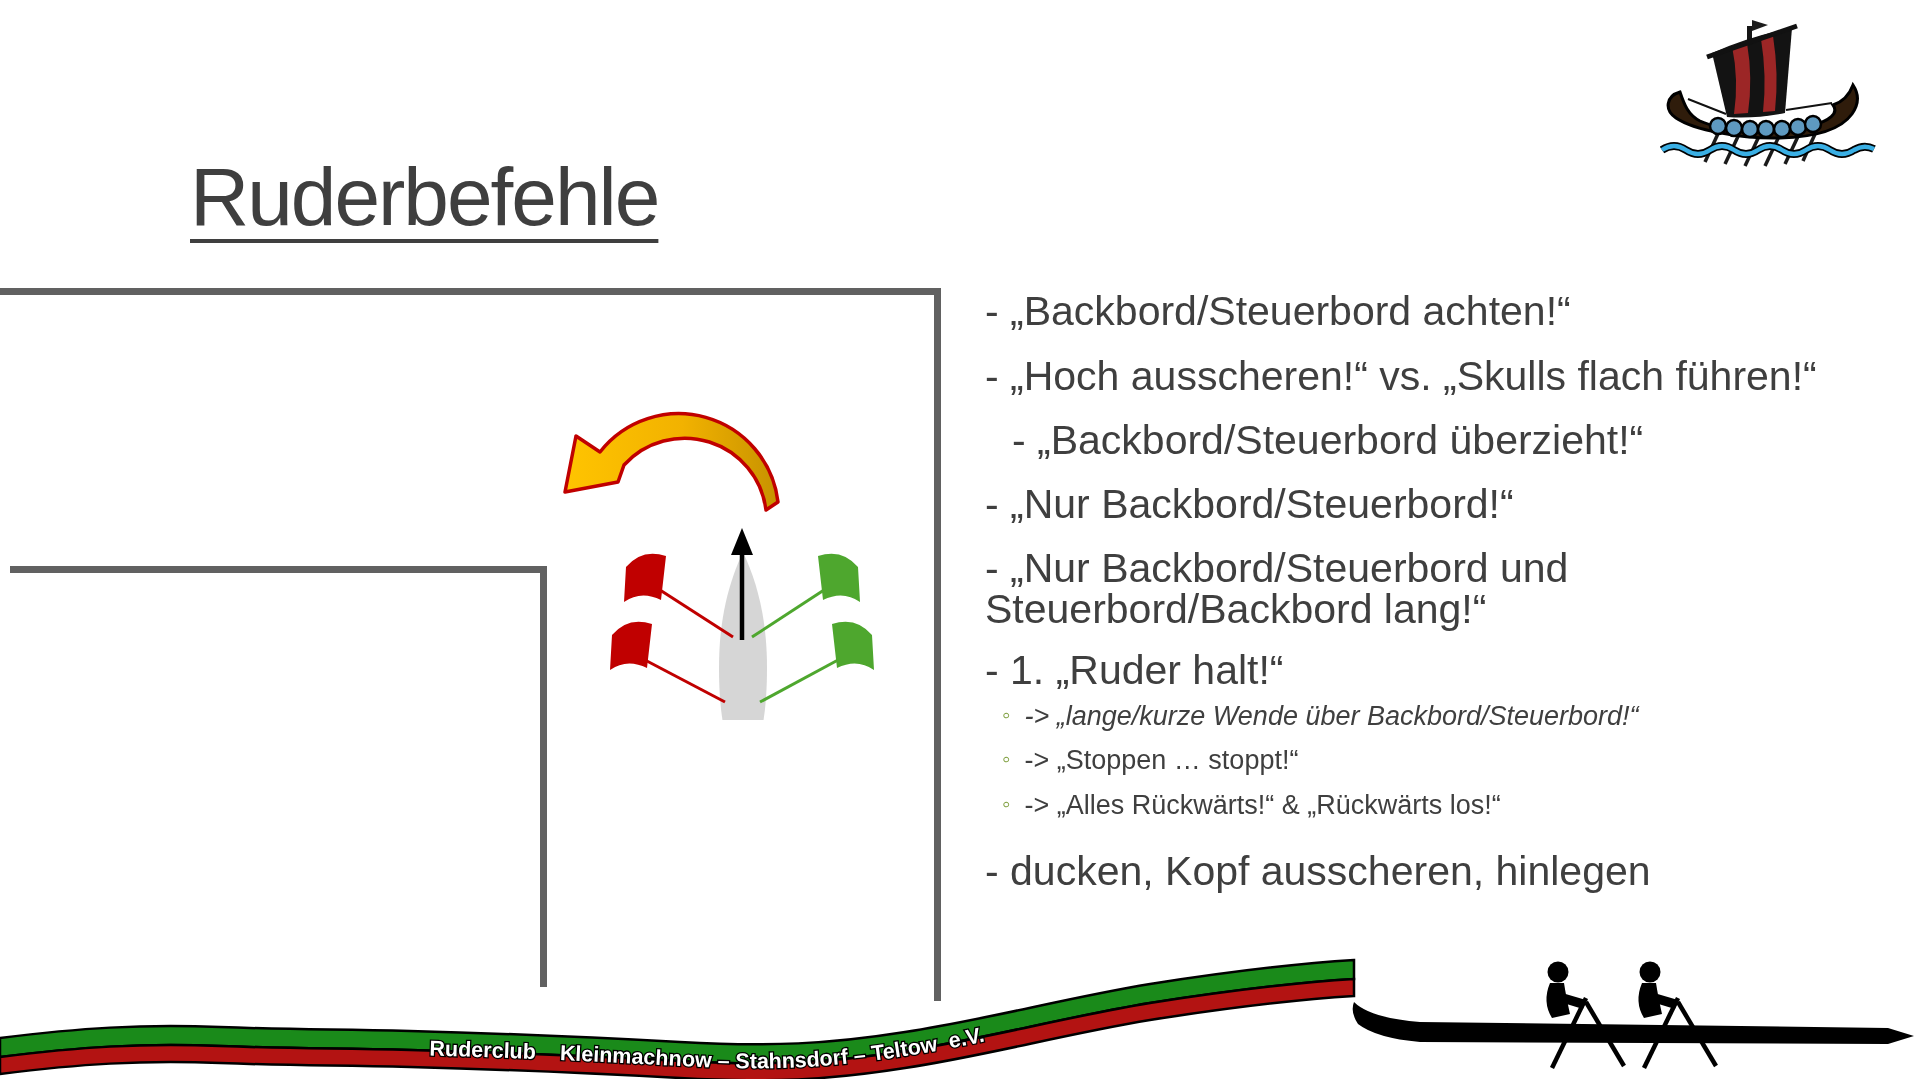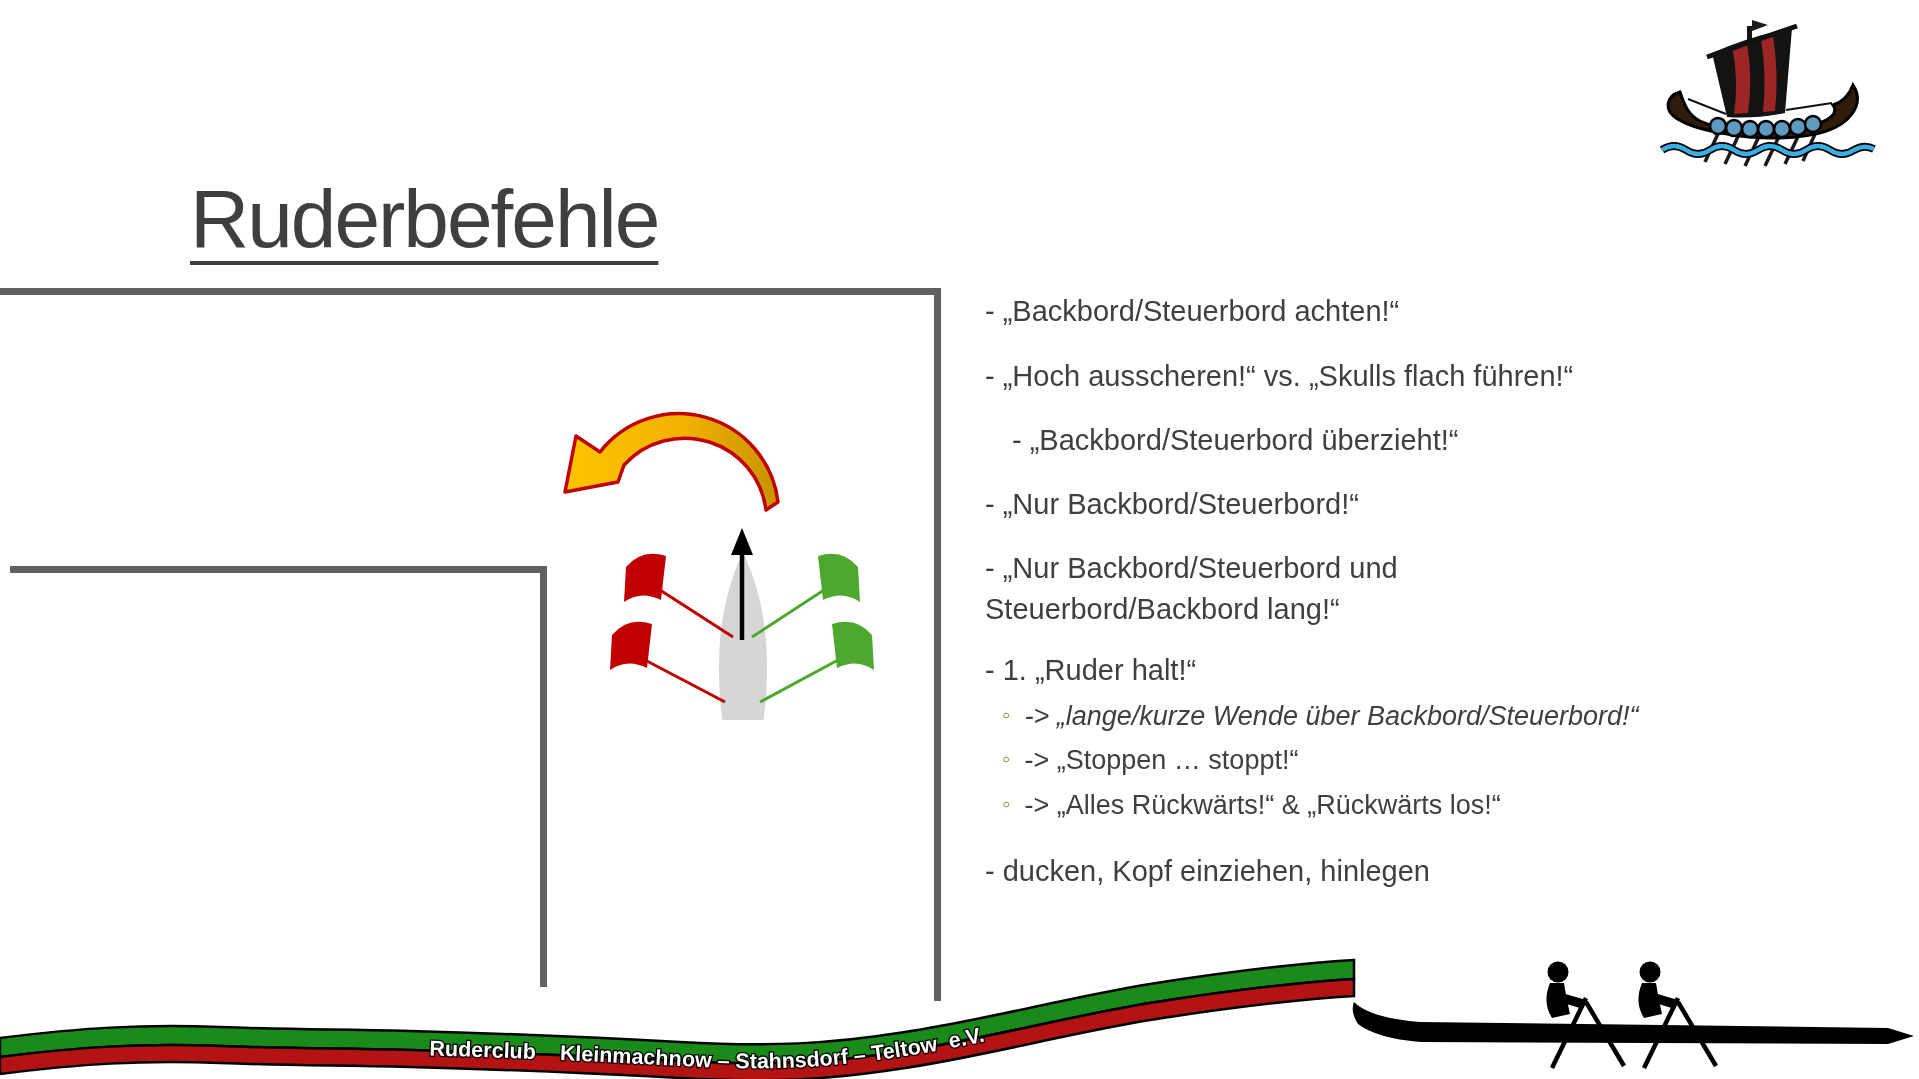--- a/index.html
+++ b/index.html
@@ -5,25 +5,24 @@
   html,body{margin:0;padding:0;background:#888;}
   #slide{
     position:relative;width:1919px;height:1079px;background:#ffffff;
     overflow:hidden;font-family:"Liberation Sans",sans-serif;color:#3f3f3f;
   }
   .abs{position:absolute;}
   #title{
     left:190px;top:150px;font-size:82px;letter-spacing:-2px;color:#3f3f3f;
     text-decoration:underline;text-decoration-thickness:4px;text-underline-offset:14px;
     white-space:nowrap;
-    margin-top:22px;
   }
   .wall{background:#616161;}
   .bullet{
-    left:985px;font-size:29px;line-height:42px;white-space:nowrap;color:#3f3f3f;
+    left:985px;font-size:41px;line-height:42px;white-space:nowrap;color:#3f3f3f;
   }
   .subbullet{
     left:1002px;font-size:27px;line-height:36px;white-space:nowrap;color:#3f3f3f;
   }
   .submark{
     display:inline-block;color:#7f9f3f;font-size:24px;vertical-align:2px;
     margin-right:14px;
   }
   svg{display:block;}
   #banner-text-el{
@@ -135,21 +134,21 @@
     <div class="abs subbullet" style="top:697px;font-style:italic;">
       <span class="submark">◦</span><span>-&gt; „lange/kurze Wende über Backbord/Steuerbord!“</span>
     </div>
     <div class="abs subbullet" style="top:741px;text-align:right;">
       <span class="submark">◦</span><span>-&gt; „Stoppen … stoppt!“</span>
     </div>
     <div class="abs subbullet" style="top:786px;">
       <span class="submark">◦</span><span>-&gt; „Alles Rückwärts!“ &amp; „Rückwärts los!“</span>
     </div>
 
-    <div class="abs bullet" style="top:850px;">- ducken, Kopf einziehen, hinlegen</div>
+    <div class="abs bullet" style="top:850px;">- ducken, Kopf ausscheren, hinlegen</div>
   </div>
 
   <svg class="abs" style="left:0;top:950px;" width="1370" height="129" viewBox="0 0 1370 129">
     <path d="M 0 88 C 80 78 140 74 220 77 C 300 80 330 79 410 81 C 490 83 570 86 680 92
              C 770 97 830 94 905 82 C 985 70 1065 48 1150 34 C 1240 20 1305 13 1354 10
              L 1354 29 C 1305 32 1240 39 1150 53 C 1065 67 985 89 905 101 C 830 113 770 116 680 111
              C 570 105 490 102 410 100 C 330 98 300 99 220 96 C 140 93 80 97 0 107 Z" fill="#1a8a1a" stroke="#000" stroke-width="2.5"></path>
     <path d="M 0 107 C 80 97 140 93 220 96 C 300 99 330 98 410 100 C 490 102 570 105 680 111
              C 770 116 830 113 905 101 C 985 89 1065 67 1150 53 C 1240 39 1305 32 1354 29
              L 1354 46 C 1305 49 1240 56 1150 70 C 1065 84 985 106 905 118 C 830 130 770 133 680 128

